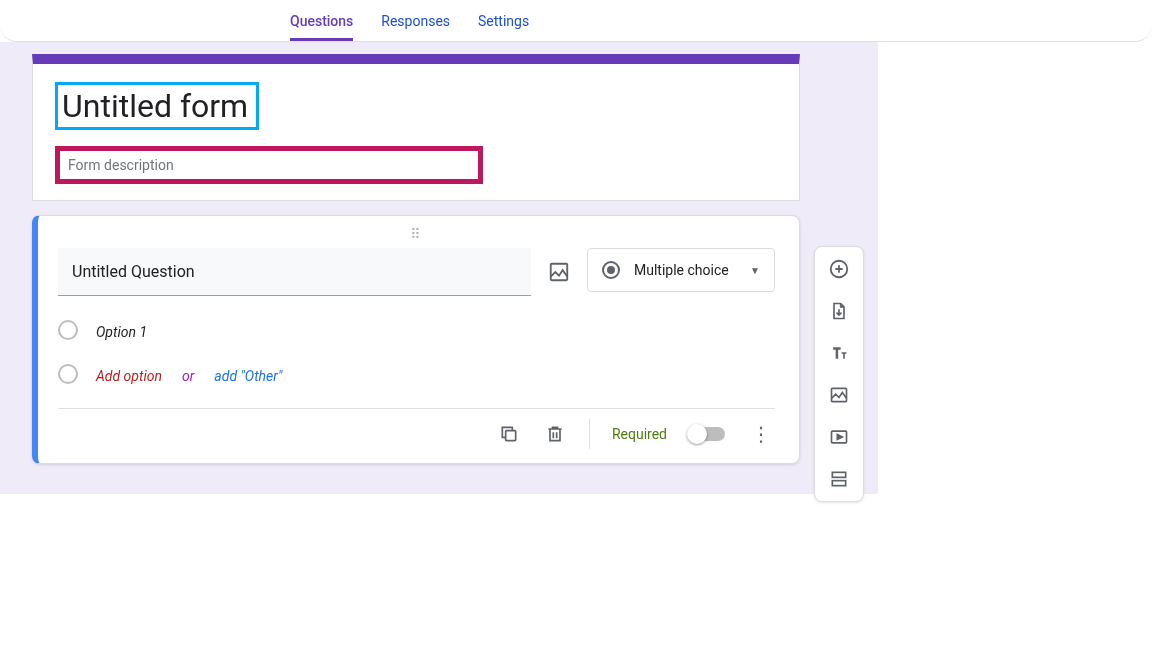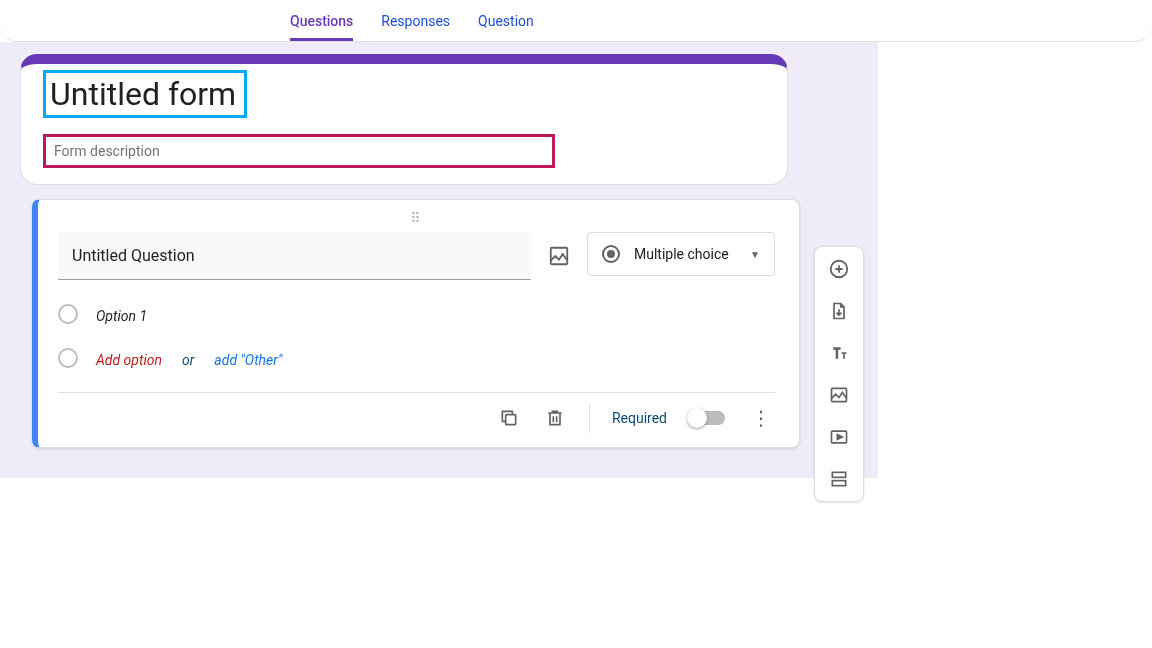--- a/index.html
+++ b/index.html
@@ -31,42 +31,42 @@
   .workspace {
     background: #f0ebf8;
     width: 878px;
     padding-top: 12px;
     padding-bottom: 30px;
     position: relative;
   }
 
   .header-card {
     width: 768px;
-    margin-left: 20px;
+    margin-left: 32px;
     background: #fff;
-    border-radius: 17px;
+    border-radius: 0;
     border-top: 10px solid #673ab7;
     border: 1px solid #dadce0;
     border-top: 10px solid #673ab7;
-    padding: 6px 22px 16px 22px;
+    padding: 18px 22px 16px 22px;
     position: relative;
   }
   .form-title-box {
     border: 3px solid #03a9f4;
     display: inline-block;
     padding: 2px 8px 2px 4px;
     margin-bottom: 16px;
   }
   .form-title {
     font-size: 32px;
     color: #202124;
   }
   .form-desc-box {
-    border: 3px solid #be185d;
-    width: 512px;
+    border: 5px solid #be185d;
+    width: 428px;
     padding: 6px 8px;
   }
   .form-desc {
     font-size: 14px;
     color: #70757a;
   }
 
   .question-card {
     width: 768px;
     margin-left: 32px;
@@ -140,21 +140,21 @@
     margin-bottom: 24px;
     font-style: italic;
   }
   .opt-circle {
     width: 20px; height: 20px;
     border: 2px solid #bdbdbd;
     border-radius: 50%;
   }
   .opt-text { font-size: 14px; color: #202124; }
   .opt-placeholder { font-size: 14px; color: #b91c1c; }
-  .opt-or { font-size: 14px; color: #0c4a6e; margin: 0 2px; }
+  .opt-or { font-size: 14px; color: #a21caf; margin: 0 2px; }
   .add-other { font-size: 14px; color: #1a73e8; cursor: pointer; }
 
   .footer {
     border-top: 1px solid #e0e0e0;
     margin-top: 14px;
     padding-top: 10px;
     padding-bottom: 10px;
     display: flex;
     align-items: center;
     justify-content: flex-end;
@@ -162,21 +162,21 @@
   }
   .foot-icon {
     width: 24px; height: 24px;
     color: #5f6368;
     cursor: pointer;
     display: flex; align-items: center; justify-content: center;
   }
   .vdiv {
     width: 1px; height: 30px; background: #e0e0e0;
   }
-  .req-label { font-size: 14px; color: #0c4a6e; }
+  .req-label { font-size: 14px; color: #4d7c0f; }
   .toggle {
     width: 36px; height: 14px; background: #bdbdbd; border-radius: 7px;
     position: relative; cursor: pointer;
   }
   .toggle::after {
     content: ""; position: absolute; left: -2px; top: -3px;
     width: 20px; height: 20px; background: #fff; border-radius: 50%;
     box-shadow: 0 1px 3px rgba(0,0,0,0.4);
   }
   .more-icon {
@@ -206,21 +206,21 @@
   }
 
   svg { display: block; }
 </style>
 </head>
 <body>
 
 <div class="tabbar">
   <div class="tab active">Questions</div>
   <div class="tab">Responses</div>
-  <div class="tab">Question</div>
+  <div class="tab">Settings</div>
 </div>
 
 <div class="workspace">
 
   <div class="header-card">
     <div class="form-title-box">
       <div class="form-title">Untitled form</div>
     </div>
     <div class="form-desc-box">
       <div class="form-desc">Form description</div>

